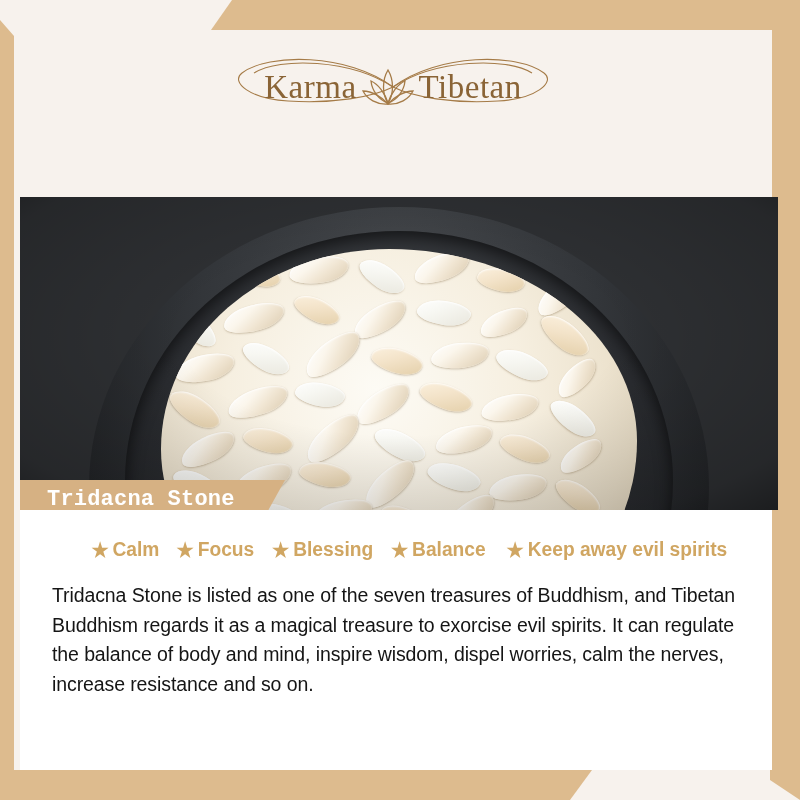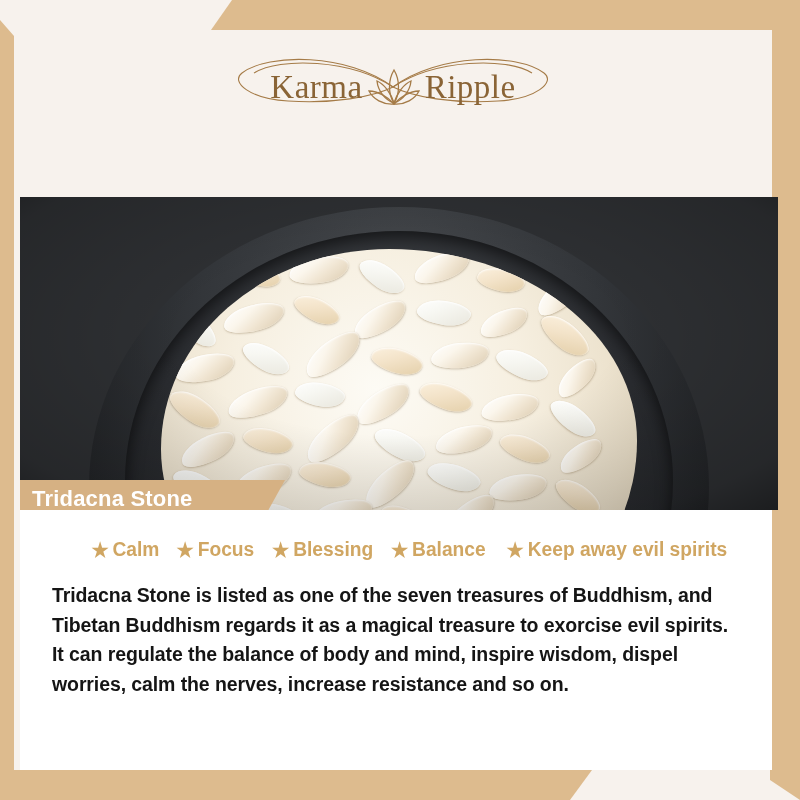--- a/index.html
+++ b/index.html
@@ -158,25 +158,25 @@
   
   .name-bar {
     position: absolute;
     left: 0; top: 283px;
     width: 265px; height: 38px;
     background: #d6b183;
     clip-path: polygon(0 0, 265px 0, 244px 38px, 0 38px);
     display: flex; align-items: center;
   }
   .name-text {
-    font-family: Liberation Sans, sans-serif;
+    font-family: Liberation Mono, monospace;
     font-weight: bold;
     font-size: 22px;
     color: #ffffff;
-    margin-left: 12px;
+    margin-left: 27px;
     letter-spacing: 0.2px;
   }
 
   
   .content {
     position: absolute;
     left: 6px; top: 480px; right: 0; bottom: 0;
     background: #ffffff;
     padding: 28px 22px 0 22px;
   }
@@ -203,21 +203,21 @@
     font-size: 20px;
     line-height: 1;
     color: #d0a662;
   }
 
   .body-text {
     font-family: "Liberation Sans", sans-serif;
     font-size: 19.5px;
     line-height: 1.52;
     color: #151515;
-    font-weight: bold;
+    font-weight: normal;
     padding: 0 8px 0 10px;
     letter-spacing: -0.1px;
   }
 </style>
 </head>
 <body>
 
 <div class="page">
 
   <div class="frame-top"></div>
@@ -242,21 +242,21 @@
           <svg viewBox="0 0 62 54" width="62" height="54">
             <g fill="none" stroke="#a57b47" stroke-width="1.3" stroke-linecap="round">
               <path d="M31 10 C 25 20, 25 34, 31 43 C 37 34, 37 20, 31 10 Z"></path>
               <path d="M31 43 C 22 40, 15 31, 14 21 C 21 24, 28 33, 31 43 Z"></path>
               <path d="M31 43 C 40 40, 47 31, 48 21 C 41 24, 34 33, 31 43 Z"></path>
               <path d="M31 44 C 20 45, 10 39, 6 31 C 15 31, 25 37, 31 44 Z"></path>
               <path d="M31 44 C 42 45, 52 39, 56 31 C 47 31, 37 37, 31 44 Z"></path>
             </g>
           </svg>
         </span>
-        <span class="logo-text">Ripple</span>
+        <span class="logo-text">Tibetan</span>
       </div>
     </div>
 
 
     <div class="photo">
       <div class="bowl"></div>
       <div class="bowl-rim"></div>
       <div class="stones-mass">
         <i class="stone" style="left:18px;  top:26px;  width:54px; height:24px; transform:rotate(-28deg);"></i>
         <i class="stone warm" style="left:74px;  top:14px;  width:46px; height:22px; transform:rotate(18deg);"></i>

